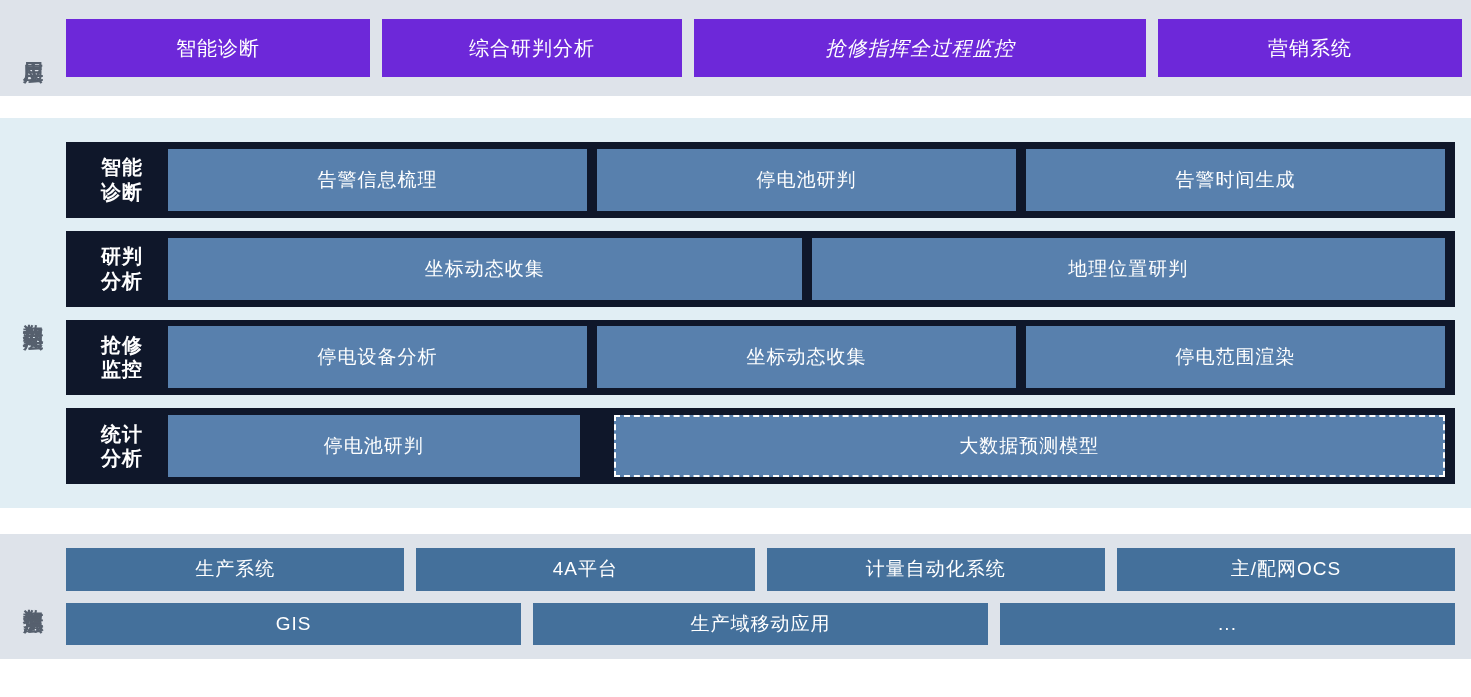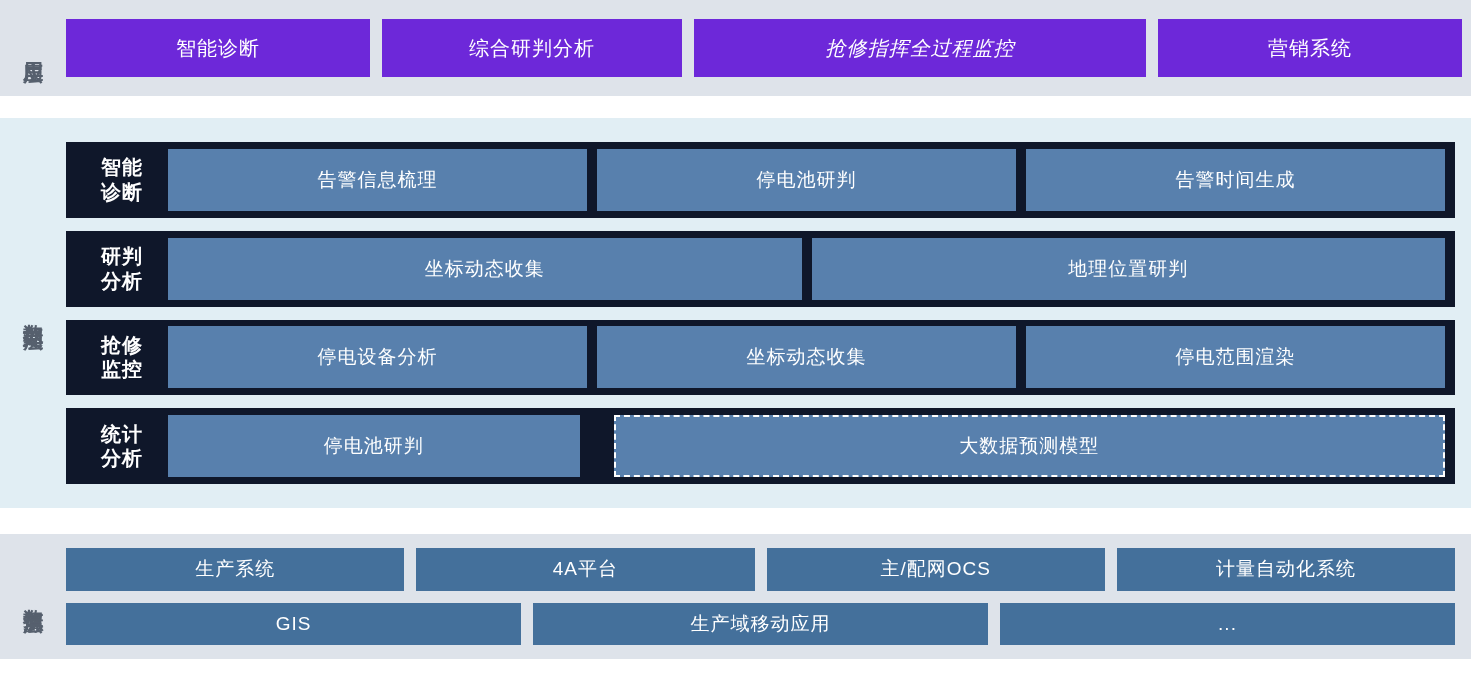--- a/index.html
+++ b/index.html
@@ -283,25 +283,25 @@
     </div>
     <div class="src-grid">
       <div class="src-row">
         <div class="src-box">
           <span>生产系统</span>
         </div>
         <div class="src-box">
           <span>4A平台</span>
         </div>
         <div class="src-box">
+          <span>计量自动化系统</span>
+        </div>
+        <div class="src-box">
           <span>主/配网OCS</span>
         </div>
-        <div class="src-box">
-          <span>计量自动化系统</span>
-        </div>
       </div>
       <div class="src-row">
         <div class="src-box">
           <span>GIS</span>
         </div>
         <div class="src-box">
           <span>生产域移动应用</span>
         </div>
         <div class="src-box">
           <span>...</span>

